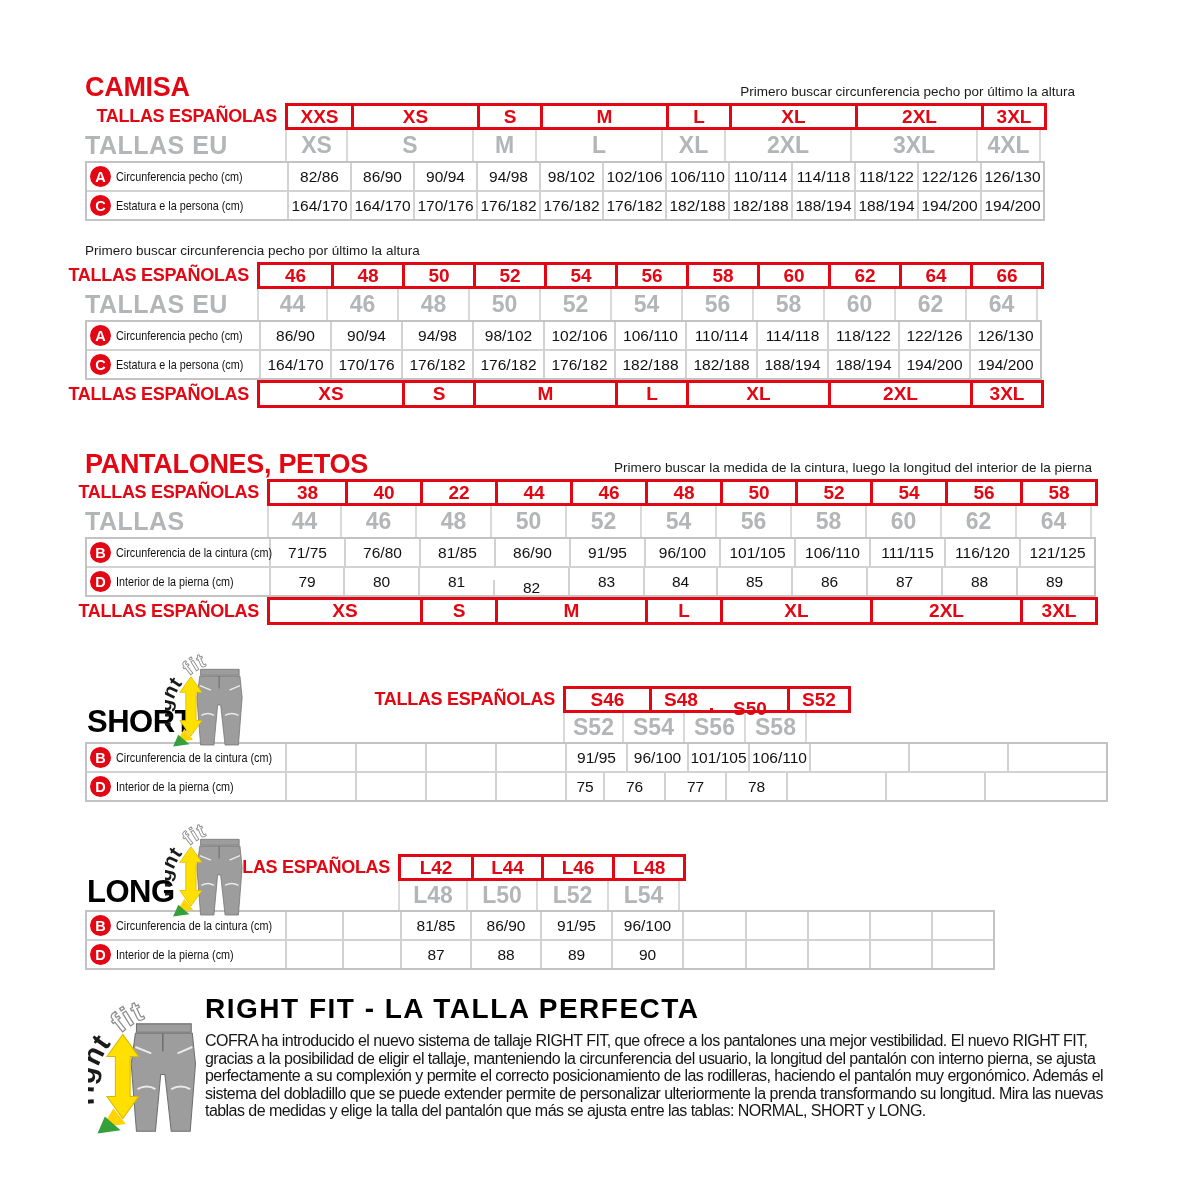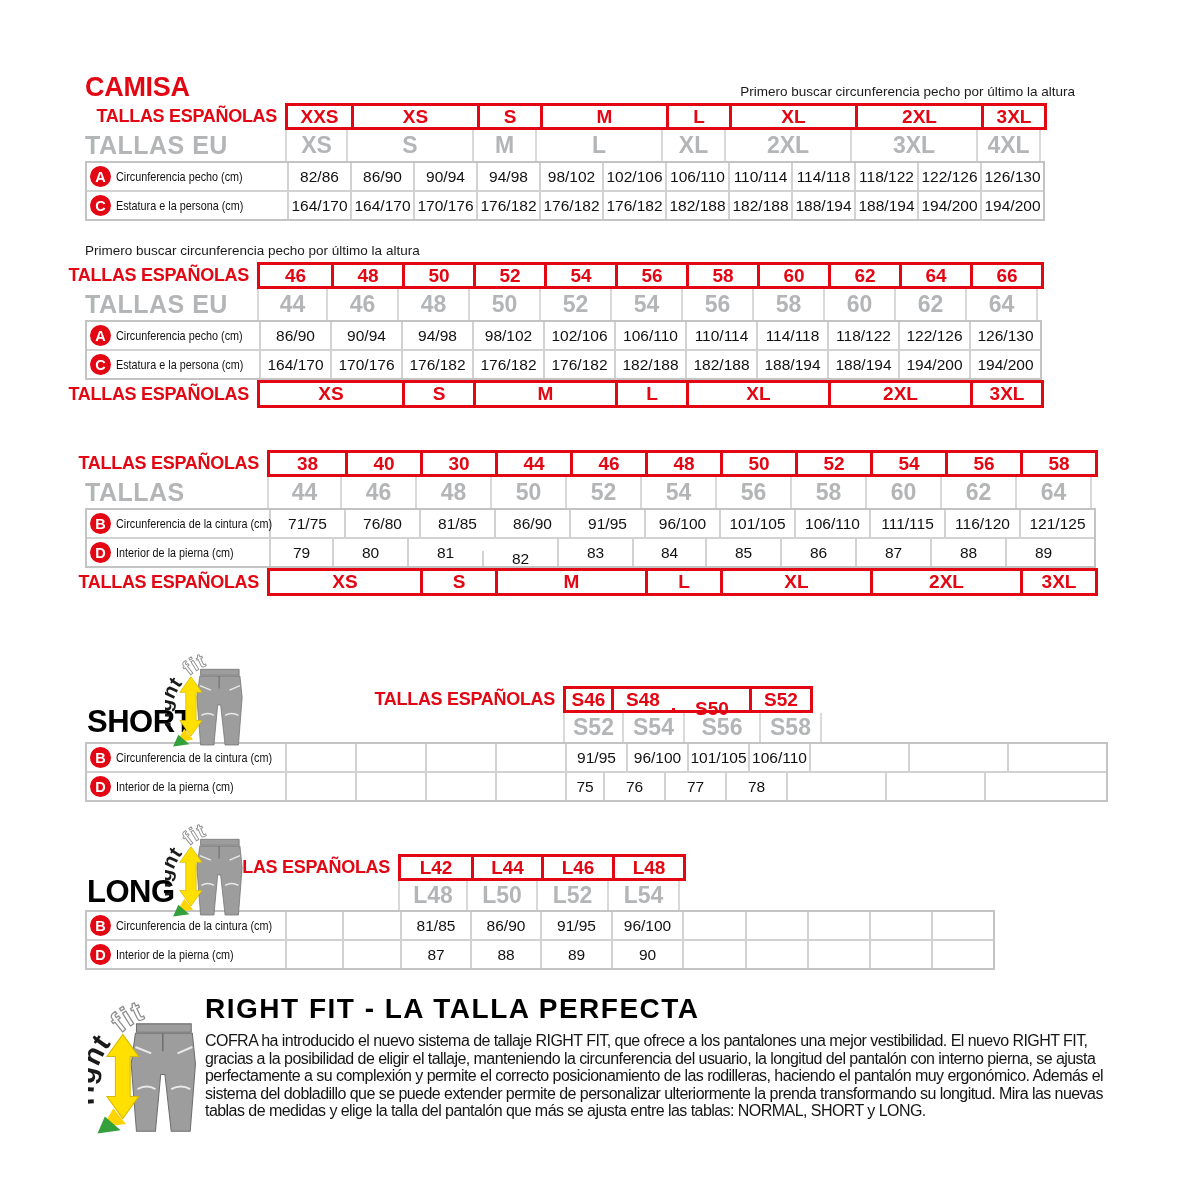--- a/index.html
+++ b/index.html
@@ -217,27 +217,31 @@
             <div class="red-cell" style="width: 71px;">L</div>
             <div class="red-cell" style="width: 142px;">XL</div>
             <div class="red-cell" style="width: 142px;">2XL</div>
             <div class="red-cell" style="width: 71px;">3XL</div>
           </div>
         </div>
       </div>
   </section>
 
   <section class="tblock" id="sec-pantalones" style="top:450px;left:85px;width:1007px;">
+    <div class="thead" style="height:29px;">
+      <div class="ttitle" style="line-height:29px;">PANTALONES, PETOS</div>
+      <div class="tnote">Primero buscar la medida de la cintura, luego la longitud del interior de la pierna</div>
+    </div>
     <div>
         <div class="trow red-row">
           <div class="lbl red-lbl" style="width: 182px;">TALLAS ESPAÑOLAS</div>
           <div class="red-strip">
             <div class="red-cell" style="width: 75px;">38</div>
             <div class="red-cell" style="width: 75px;">40</div>
-            <div class="red-cell" style="width: 75px;">30</div>
+            <div class="red-cell" style="width: 75px;">22</div>
             <div class="red-cell" style="width: 75px;">44</div>
             <div class="red-cell" style="width: 75px;">46</div>
             <div class="red-cell" style="width: 75px;">48</div>
             <div class="red-cell" style="width: 75px;">50</div>
             <div class="red-cell" style="width: 75px;">52</div>
             <div class="red-cell" style="width: 75px;">54</div>
             <div class="red-cell" style="width: 75px;">56</div>
             <div class="red-cell" style="width: 75px;">58</div>
           </div>
         </div>
@@ -273,21 +277,21 @@
             <div class="vcell" style="width: 75px;">106/110</div>
             <div class="vcell" style="width: 75px;">111/115</div>
             <div class="vcell" style="width: 75px;">116/120</div>
             <div class="vcell" style="width: 75px;">121/125</div>
           </div>
           <div class="vrow">
             <div class="vlabel" style="width: 182px;">
               <span class="badge">D</span>
               <span class="vlabel-text">Interior de la pierna (cm)</span>
             </div>
-            <div class="vcell" style="width: 63px;">79</div>
+            <div class="vcell" style="width: 74px;">79</div>
             <div class="vcell" style="width: 75px;">80</div>
             <div class="vcell" style="width: 75px;">81</div>
             <div class="vcell" style="width: 75px; margin-top: 12px;">82</div>
             <div class="vcell" style="width: 75px;">83</div>
             <div class="vcell" style="width: 73px;">84</div>
             <div class="vcell" style="width: 75px;">85</div>
             <div class="vcell" style="width: 75px;">86</div>
             <div class="vcell" style="width: 75px;">87</div>
             <div class="vcell" style="width: 75px;">88</div>
             <div class="vcell" style="width: 75px;">89</div>
@@ -323,32 +327,32 @@
             <path d="M33 36 L48 57 L40 57 L40 95 L48 95 L33 116 L18 95 L26 95 L26 57 L18 57 Z" fill="#ffe000" stroke="#d9b800"></path>
             <path d="M24 106 L36 121 L14 124 Z" fill="#ffd400"></path>
             <path d="M16 114 L31 127 L9 130 Z" fill="#33a03c"></path>
           </g>
         </svg></div>
     <div class="side-title">SHORT</div>
     <div class="rows-offset">
         <div class="trow red-row">
           <div class="lbl red-lbl" style="width: 478px;">TALLAS ESPAÑOLAS</div>
           <div class="red-strip">
-            <div class="red-cell" style="width: 45px;">S46</div>
+            <div class="red-cell" style="width: 83px;">S46</div>
             <div class="red-cell" style="width: 61px;">S48</div>
             <div class="red-cell" style="width: 77px; margin-top: 19px;">S50</div>
             <div class="red-cell" style="width: 61px;">S52</div>
           </div>
         </div>
         <div class="trow gray-row gray-row-sm">
           <div class="lbl gray-lbl" style="width: 478px;"></div>
           <div class="gray-strip">
             <div class="gray-cell" style="width: 61px;">S52</div>
             <div class="gray-cell" style="width: 61px;">S54</div>
-            <div class="gray-cell" style="width: 76px;">S56</div>
+            <div class="gray-cell" style="width: 61px;">S56</div>
             <div class="gray-cell" style="width: 61px;">S58</div>
           </div>
         </div>
         <div class="data-box" style="width: 1019px;">
           <div class="vrow">
             <div class="vlabel" style="width: 198px;">
               <span class="badge">B</span>
               <span class="vlabel-text">Circunferencia de la cintura (cm)</span>
             </div>
             <div class="vcell" style="width: 70px;"></div>

